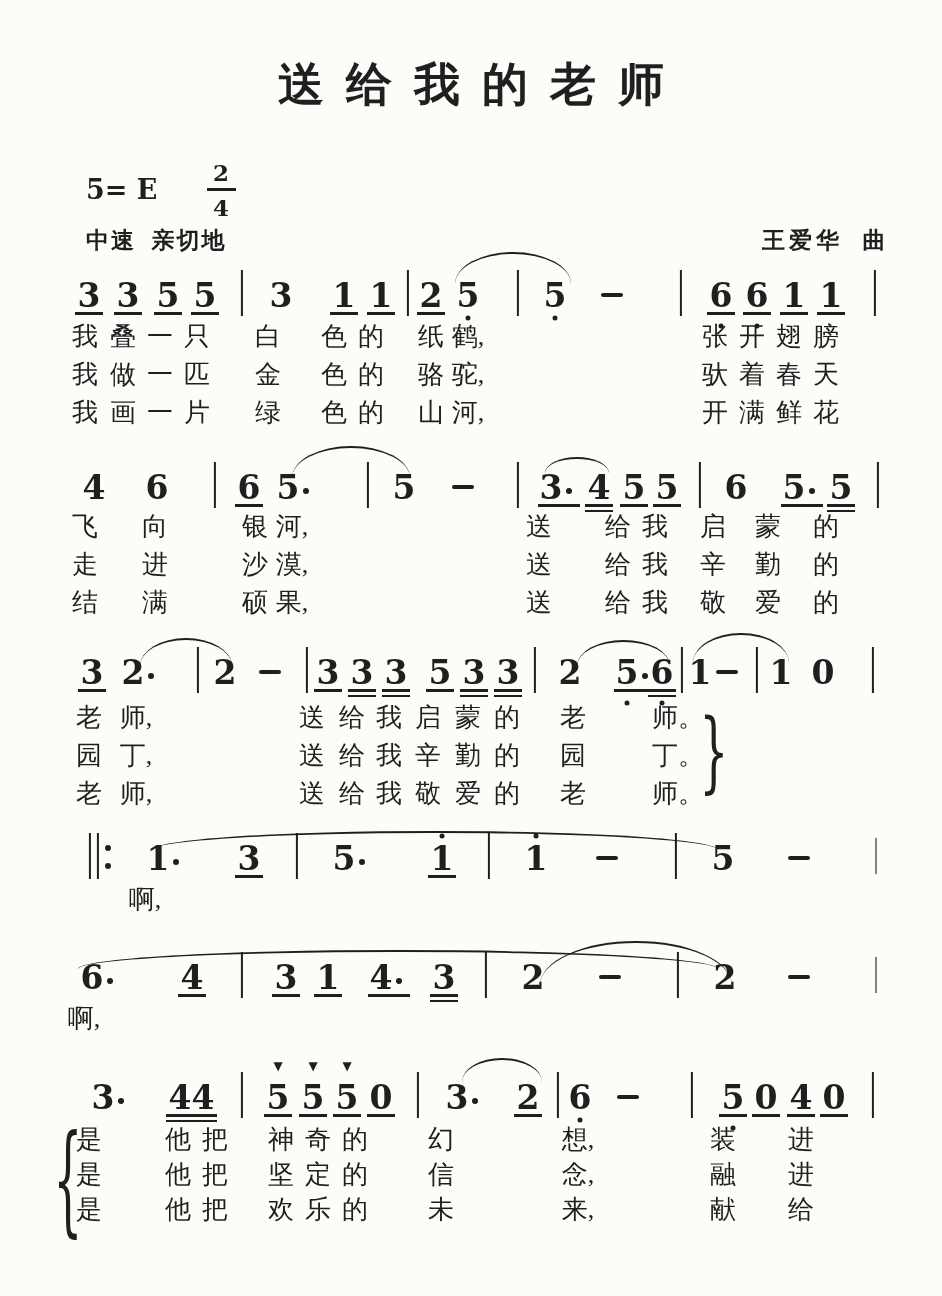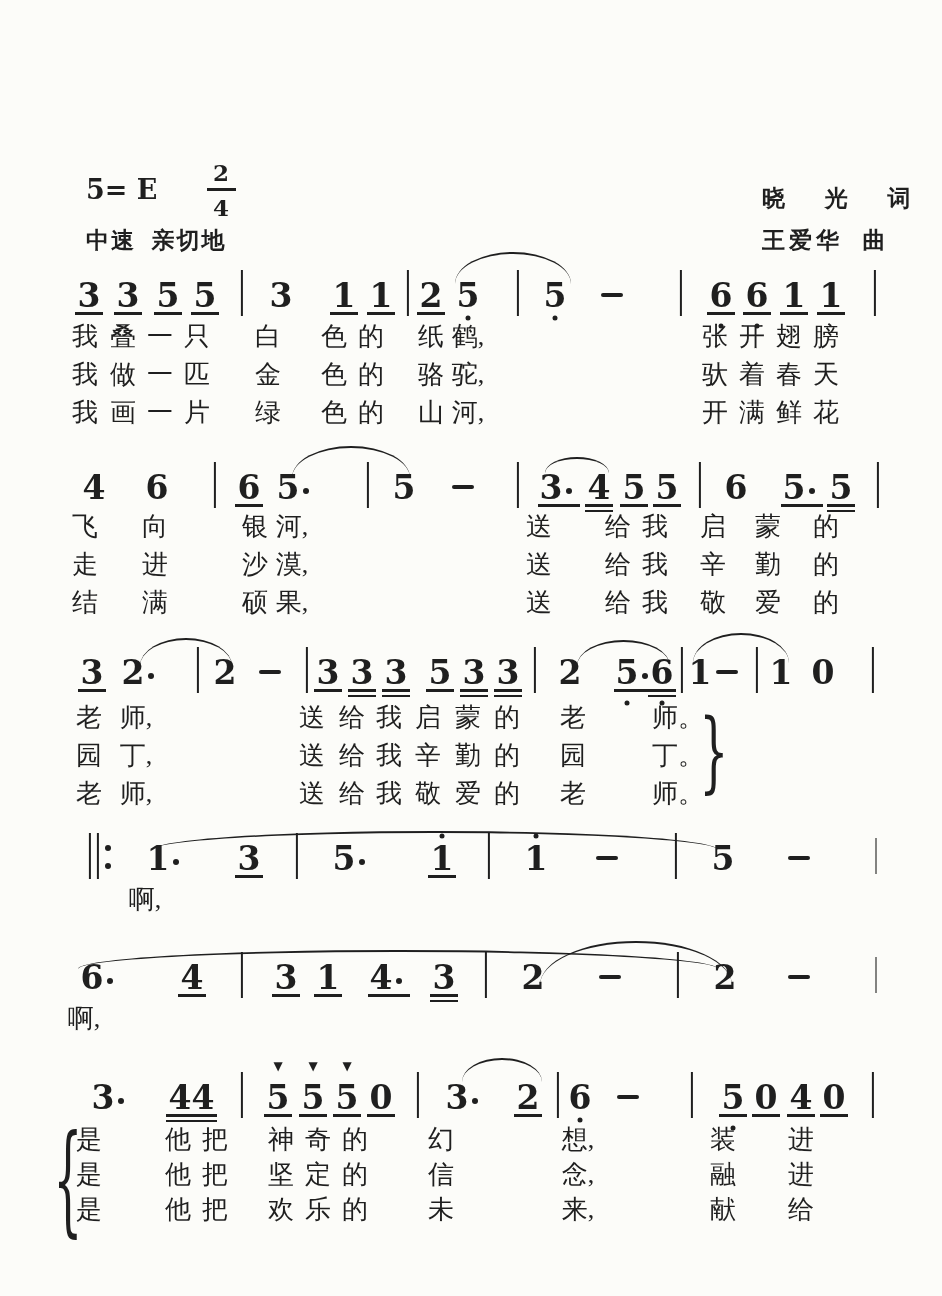--- a/index.html
+++ b/index.html
@@ -38,26 +38,26 @@
   .adot{position:absolute;width:6px;height:6px;border-radius:50%;background:#1f1f1f;transform:translate(-50%,-50%);}
   .ndash{position:absolute;width:22px;height:4px;background:#1f1f1f;border-radius:2px;transform:translate(-50%,-50%);}
   .slur{position:absolute;border-top:2.4px solid #1f1f1f;border-radius:50% 50% 0 0 / 100% 100% 0 0;}
   .acc{position:absolute;transform:translate(-50%,-50%);font-size:12px;font-family:"DejaVu Sans",sans-serif;}
   .brace{position:absolute;font-family:"DejaVu Serif", serif;font-weight:400;line-height:1;}
 </style>
 </head>
 <body>
 
 <div id="page">
+  <div id="title">送给我的老师</div>
   <span class="hdr" id="keysig">5= E</span>
   <span class="fracnum" style="left:221px;top:172px;">2</span>
   <i class="abs" id="fracbar"></i>
   <span class="fracnum" style="left:221px;top:207px;">4</span>
   <span class="hdr" id="tempo">中速  亲切地</span>
-  <span class="hdr" id="lyricist">晓 光 词</span>
   <span class="hdr" id="composer">王爱华  曲</span>
 <span class="note" style="left: 89px; top: 295px;">3</span>
     <i class="ul" style="left: 89px; top: 312px; width: 28px;"></i>
     <span class="note" style="left: 128px; top: 295px;">3</span>
     <i class="ul" style="left: 128px; top: 312px; width: 28px;"></i>
     <span class="note" style="left: 168px; top: 295px;">5</span>
     <i class="ul" style="left: 168px; top: 312px; width: 28px;"></i>
     <span class="note" style="left: 205px; top: 295px;">5</span>
     <i class="ul" style="left: 205px; top: 312px; width: 28px;"></i>
     <span class="note" style="left: 281px; top: 295px;">3</span>

